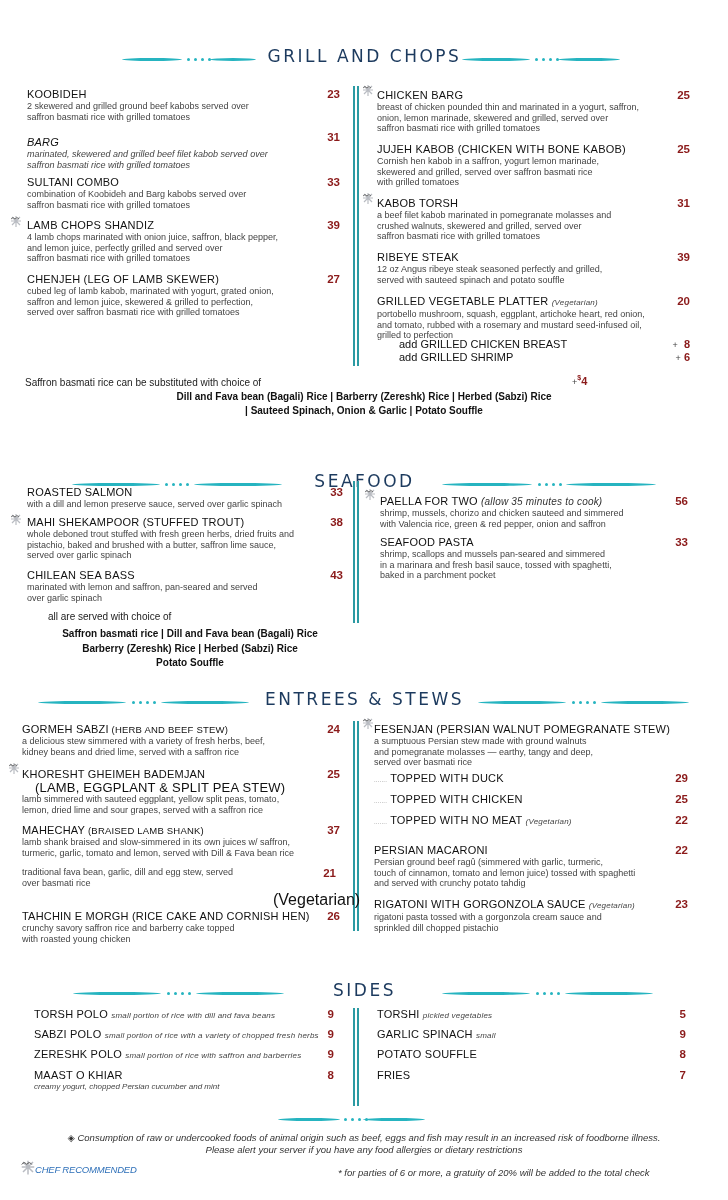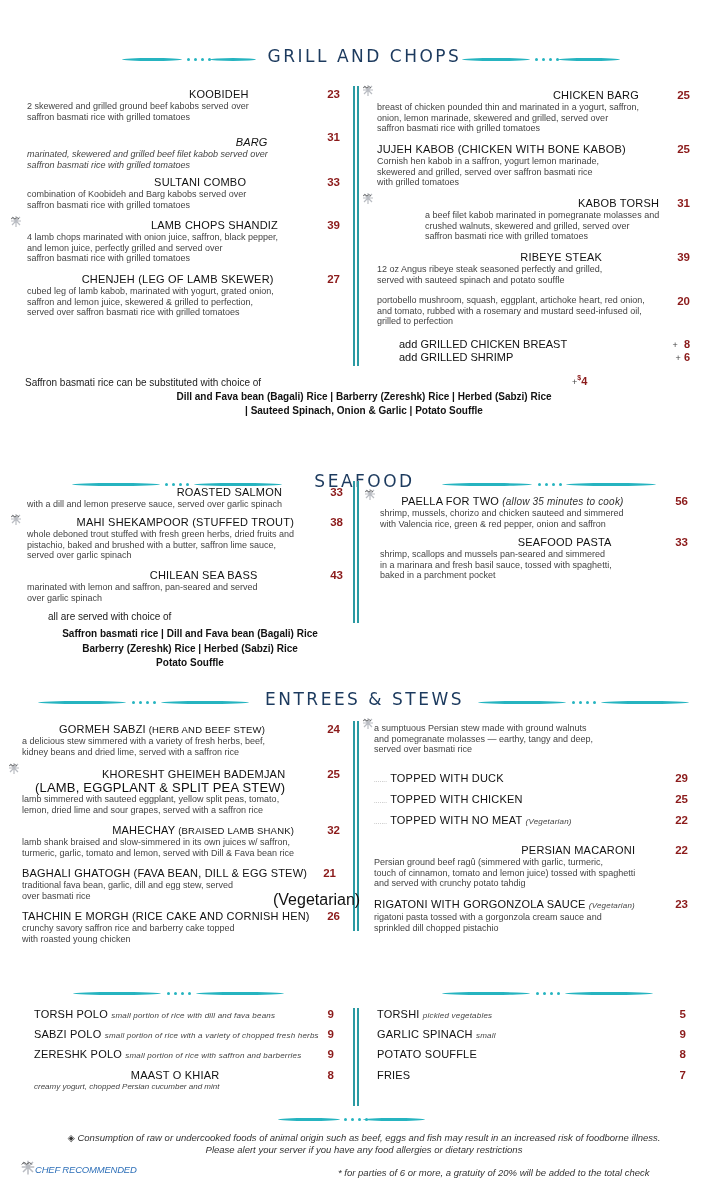--- a/index.html
+++ b/index.html
@@ -14,21 +14,21 @@
   .deco { position: absolute; top: 10px; height: 8px; }
   .deco .bar { position: absolute; top: 2px; height: 3px; background: #26b4c0; border-radius: 50%; }
   .deco .dots { position: absolute; top: 2px; height: 4px; display: flex; gap: 4px; }
   .deco .dots span { width: 3px; height: 3px; border-radius: 50%; background: #26b4c0; display: block; }
 
   .vdiv { position: absolute; width: 6px; }
   .vdiv::before, .vdiv::after { content: ""; position: absolute; top: 0; bottom: 0; width: 2px; background: #2b9aa3; }
   .vdiv::before { left: 0; } .vdiv::after { left: 4px; }
 
   .item { position: absolute; }
-  .item .name { font-size: 11px; font-weight: normal; color: #111; letter-spacing: 0.2px; line-height: 13px; white-space: nowrap; text-align: right; }
+  .item .name { font-size: 11px; font-weight: normal; color: #111; letter-spacing: 0.2px; line-height: 13px; white-space: nowrap; }
   .item .name .sub { font-size: 9.5px; }
   .item .note { font-style: italic; font-size: 10px; color: #333; font-weight: normal; }
   .item .note-small { font-style: italic; font-size: 8px; color: #444; }
   .item .desc { font-size: 9px; color: #444; line-height: 10.5px; white-space: nowrap; }
   .price { position: absolute; font-size: 11.5px; color: #8b1a1a; font-weight: bold; text-align: right; }
   .addon { position: absolute; font-size: 11px; color: #111; white-space: nowrap; }
   .addon-price { position: absolute; font-size: 11px; color: #8b1a1a; font-weight: bold; white-space: nowrap; text-align: right; }
   .addon-price .plus { color: #444; font-weight: normal; font-size: 9px; }
 
   .chef { position: absolute; width: 16px; height: 14px; }
@@ -132,36 +132,37 @@
   <div class="name">JUJEH KABOB (CHICKEN WITH BONE KABOB)</div>
   <div class="desc">Cornish hen kabob in a saffron, yogurt lemon marinade,</div>
   <div class="desc">skewered and grilled, served over saffron basmati rice</div>
   <div class="desc">with grilled tomatoes</div>
 </div>
 <div class="price" style="left:660px;top:143px;width:30px;">25</div>
 
 <div class="chef" style="left:360px;top:191px;"><svg viewBox="0 0 16 14">
       <use href="#chefmark"></use>
     </svg></div>
-<div class="item" style="left:377px;top:197px;margin-left:48px;">
+<div class="item" style="left:377px;top:197px;">
   <div class="name">KABOB TORSH</div>
   <div class="desc">a beef filet kabob marinated in pomegranate molasses and</div>
   <div class="desc">crushed walnuts, skewered and grilled, served over</div>
   <div class="desc">saffron basmati rice with grilled tomatoes</div>
 </div>
 <div class="price" style="left:660px;top:197px;width:30px;">31</div>
 
 <div class="item" style="left:377px;top:251px;">
   <div class="name">RIBEYE STEAK</div>
   <div class="desc">12 oz Angus ribeye  steak seasoned perfectly and grilled,</div>
   <div class="desc">served with sauteed spinach and potato souffle</div>
 </div>
 <div class="price" style="left:660px;top:251px;width:30px;">39</div>
 
 <div class="item" style="left:377px;top:295px;">
+  <div class="name"><span>GRILLED VEGETABLE PLATTER</span> <span class="note-small">(Vegetarian)</span></div>
   <div class="desc">portobello mushroom, squash, eggplant, artichoke heart, red onion,</div>
   <div class="desc">and tomato, rubbed with a rosemary and mustard seed-infused oil,</div>
   <div class="desc">grilled to perfection</div>
 </div>
 <div class="price" style="left:660px;top:295px;width:30px;">20</div>
 
 <div class="addon" style="left:399px;top:338px;">add GRILLED CHICKEN BREAST</div>
 <div class="addon-price" style="left:650px;top:338px;width:40px;"><span class="plus">+</span>&nbsp;&nbsp;<span>8</span></div>
 <div class="addon" style="left:399px;top:351px;">add GRILLED SHRIMP</div>
 <div class="addon-price" style="left:650px;top:351px;width:40px;"><span class="plus">+</span>&nbsp;<span>6</span></div>
@@ -286,41 +287,41 @@
   <div class="desc">lamb simmered with sauteed eggplant, yellow split peas, tomato,</div>
   <div class="desc">lemon, dried lime and sour grapes, served with a saffron rice</div>
 </div>
 <div class="price" style="left:310px;top:768px;width:30px;">25</div>
 
 <div class="item" style="left:22px;top:824px;">
   <div class="name"><span>MAHECHAY</span><span class="sub"> (BRAISED LAMB SHANK)</span></div>
   <div class="desc">lamb shank braised and slow-simmered in its own juices w/ saffron,</div>
   <div class="desc">turmeric, garlic, tomato and lemon, served with Dill &amp; Fava bean rice</div>
 </div>
-<div class="price" style="left:310px;top:824px;width:30px;">32</div>
+<div class="price" style="left:310px;top:824px;width:30px;">37</div>
 
 <div class="item" style="left:22px;top:867px;">
-  <div class="name">BAGHALI GHATOGH (FAVA BEAN, DILL &amp; EGG STEW)</div>
   <div class="desc">traditional fava bean, garlic, dill and egg stew, served</div>
   <div class="desc">over basmati rice</div>
 </div>
 <div class="note-small" style="position:absolute;left:273px;top:891px;">(Vegetarian)</div>
 <div class="price" style="left:306px;top:867px;width:30px;">21</div>
 
 <div class="item" style="left:22px;top:910px;">
   <div class="name">TAHCHIN E MORGH (RICE CAKE AND CORNISH HEN)</div>
   <div class="desc">crunchy savory saffron rice and barberry cake topped</div>
   <div class="desc">with roasted young chicken</div>
 </div>
 <div class="price" style="left:310px;top:910px;width:30px;">26</div>
 
 <div class="chef" style="left:360px;top:716px;"><svg viewBox="0 0 16 14">
       <use href="#chefmark"></use>
     </svg></div>
 <div class="item" style="left:374px;top:723px;">
+  <div class="name">FESENJAN (PERSIAN WALNUT POMEGRANATE STEW)</div>
   <div class="desc">a sumptuous Persian stew made with ground walnuts</div>
   <div class="desc">and pomegranate molasses — earthy, tangy and deep,</div>
   <div class="desc">served over basmati rice</div>
 </div>
 
 <div class="item" style="left:374px;top:772px;">
   <div class="name"><span style="font-size:6px;color:#666;">.......</span> <span>TOPPED WITH DUCK</span></div>
 </div>
 <div class="price" style="left:658px;top:772px;width:30px;">29</div>
 
@@ -353,20 +354,21 @@
   <div class="deco" style="left:73px;width:212px;">
     <div class="bar" style="left:0;width:88px;"></div>
     <div class="dots" style="left:94px;">
         <span></span>
         <span></span>
         <span></span>
         <span></span>
       </div>
     <div class="bar" style="left:123px;width:88px;"></div>
   </div>
+  <div class="title">SIDES</div>
   <div class="deco" style="left:442px;width:212px;">
     <div class="bar" style="left:0;width:88px;"></div>
     <div class="dots" style="left:94px;">
         <span></span>
         <span></span>
         <span></span>
         <span></span>
       </div>
     <div class="bar" style="left:123px;width:88px;"></div>
   </div>

